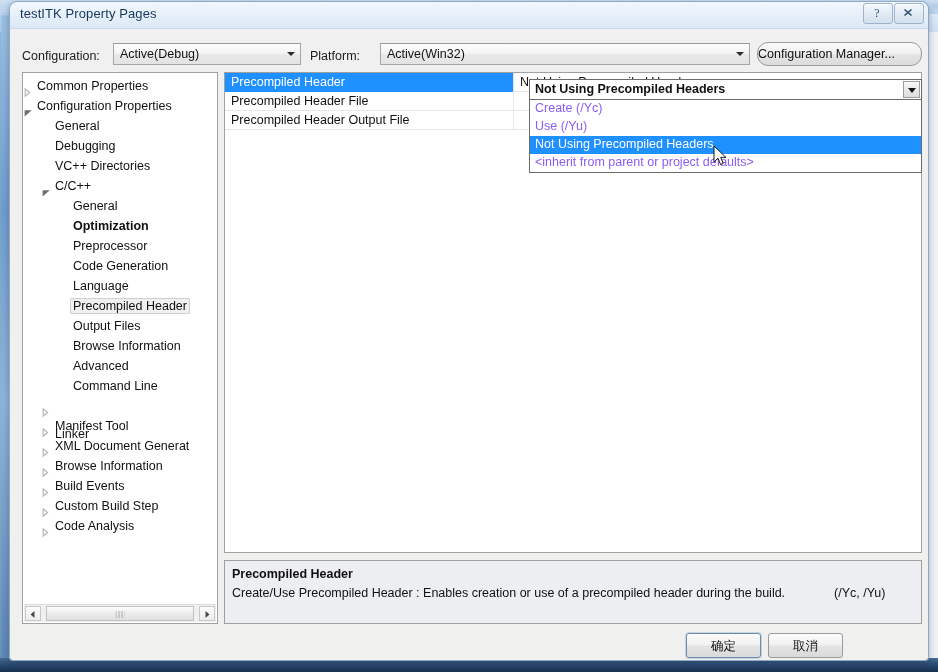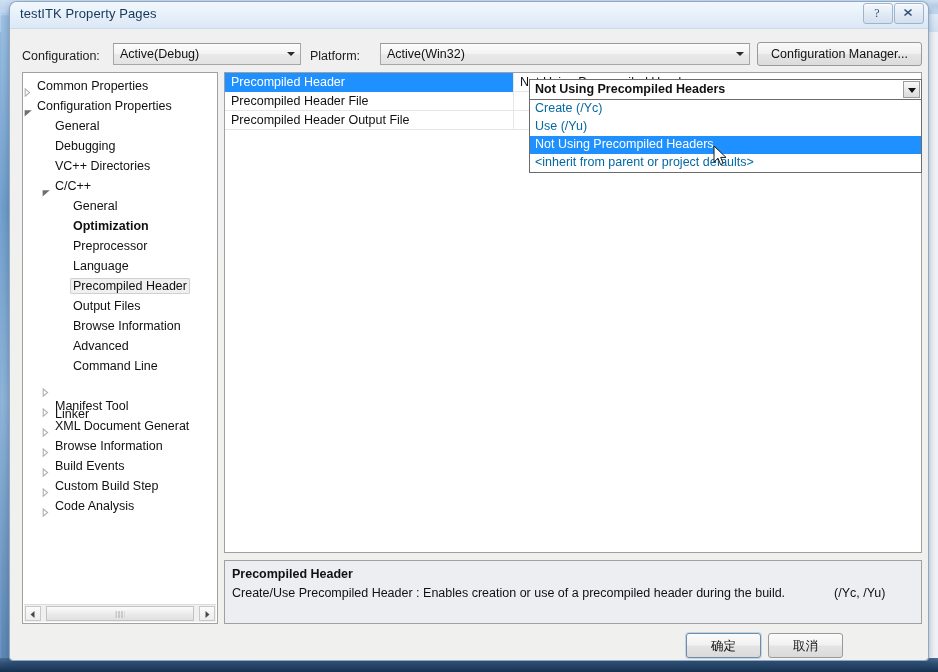--- a/index.html
+++ b/index.html
@@ -135,25 +135,25 @@
     border-top: 4px solid #2b2b2b;
   }
   #combo-config { left: 103px; top: 41px; width: 188px; }
   #combo-platform { left: 370px; top: 41px; width: 370px; }
 
   #btn-cfgmgr {
     position: absolute;
     left: 747px; top: 40px;
     width: 165px; height: 24px;
     border: 1px solid #9a9a9a;
-    border-radius: 3px;
+    border-radius: 11px;
     background: linear-gradient(to bottom, #fafafa 0%, #f0f0f0 48%, #e4e4e4 52%, #dcdcdc 100%);
     font-size: 12.5px;
     color: #111;
-    text-align: center;
+    text-align: left;
     line-height: 23px;
     box-sizing: border-box;
     cursor: default;
   }
 
   
   #tree-panel {
     position: absolute;
     left: 12px; top: 70px;
     width: 196px; height: 552px;
@@ -325,21 +325,21 @@
     border: 1px solid #6b6b6b;
     border-top: none;
     box-sizing: border-box;
     z-index: 31;
   }
   .ditem {
     position: relative;
     height: 18px;
     line-height: 17px;
     font-size: 12.5px;
-    color: #0369a1;
+    color: #8b5cf6;
     padding-left: 5px;
     white-space: nowrap;
     cursor: default;
   }
   .ditem.sel {
     background: #1e90ff;
     color: #ffffff;
   }
 
   
@@ -503,20 +503,23 @@
         <div class="tnode">
           <span class="tlabel" style="left: 50px;">General</span>
         </div>
         <div class="tnode">
           <span class="tlabel" style="left: 50px; font-weight: bold;">Optimization</span>
         </div>
         <div class="tnode">
           <span class="tlabel" style="left: 50px;">Preprocessor</span>
         </div>
         <div class="tnode">
+          <span class="tlabel" style="left: 50px;">Code Generation</span>
+        </div>
+        <div class="tnode">
           <span class="tlabel" style="left: 50px;">Language</span>
         </div>
         <div class="tnode sel">
           <span class="tlabel" style="left: 50px;">Precompiled Header</span>
         </div>
         <div class="tnode">
           <span class="tlabel" style="left: 50px;">Output Files</span>
         </div>
         <div class="tnode">
           <span class="tlabel" style="left: 50px;">Browse Information</span>

